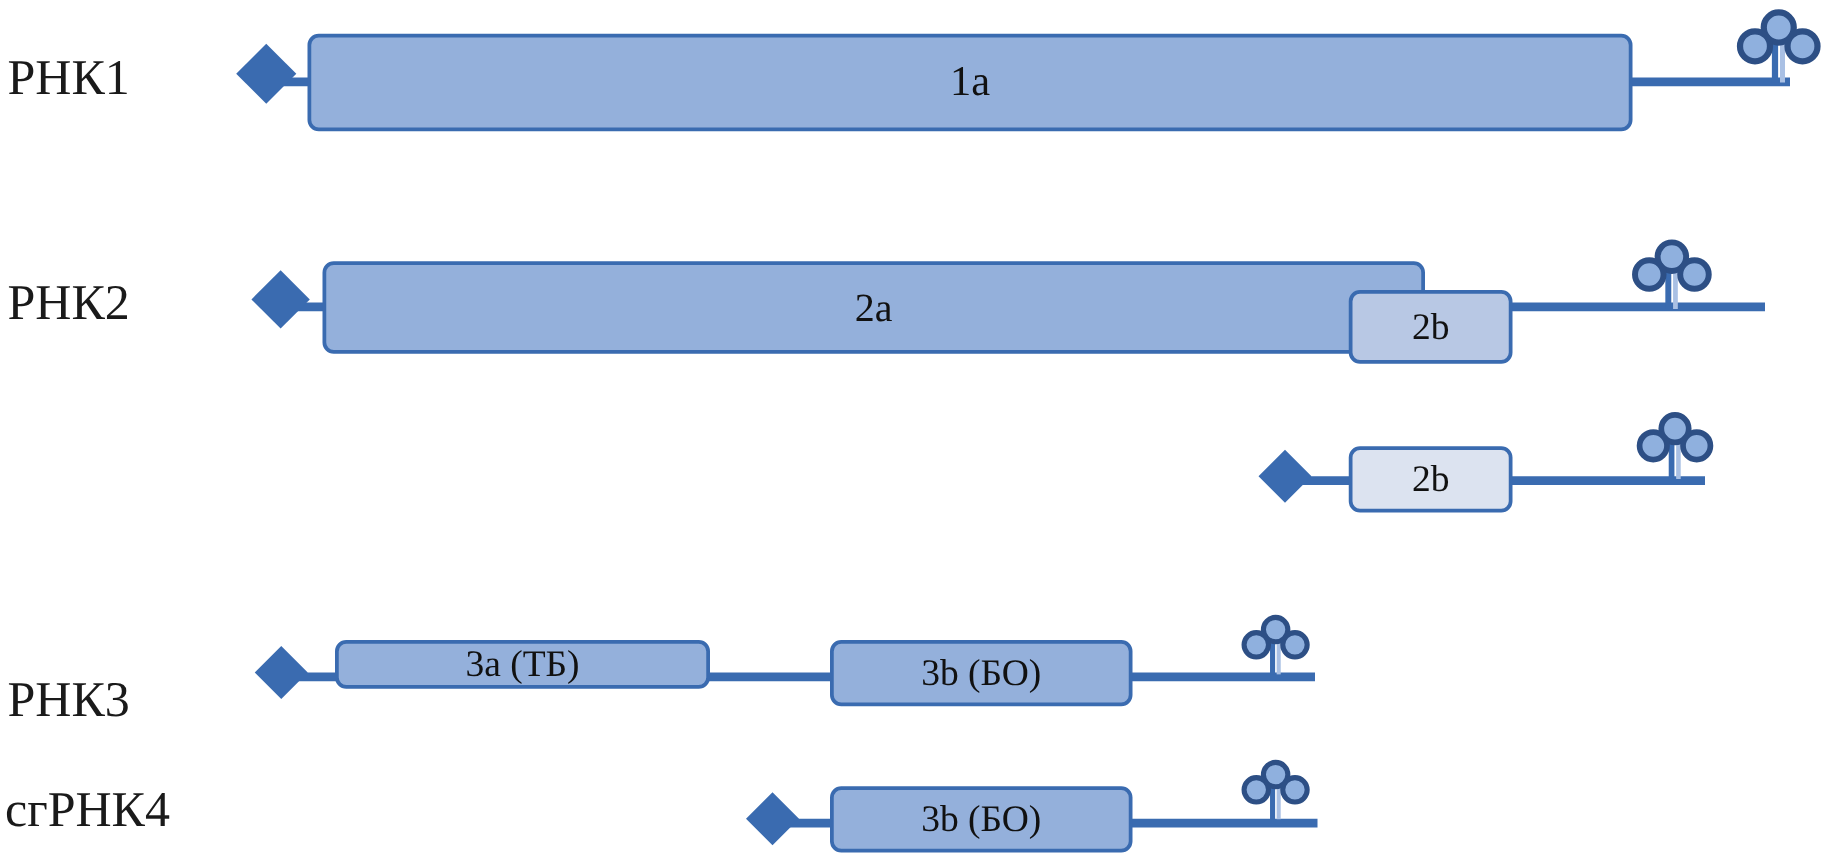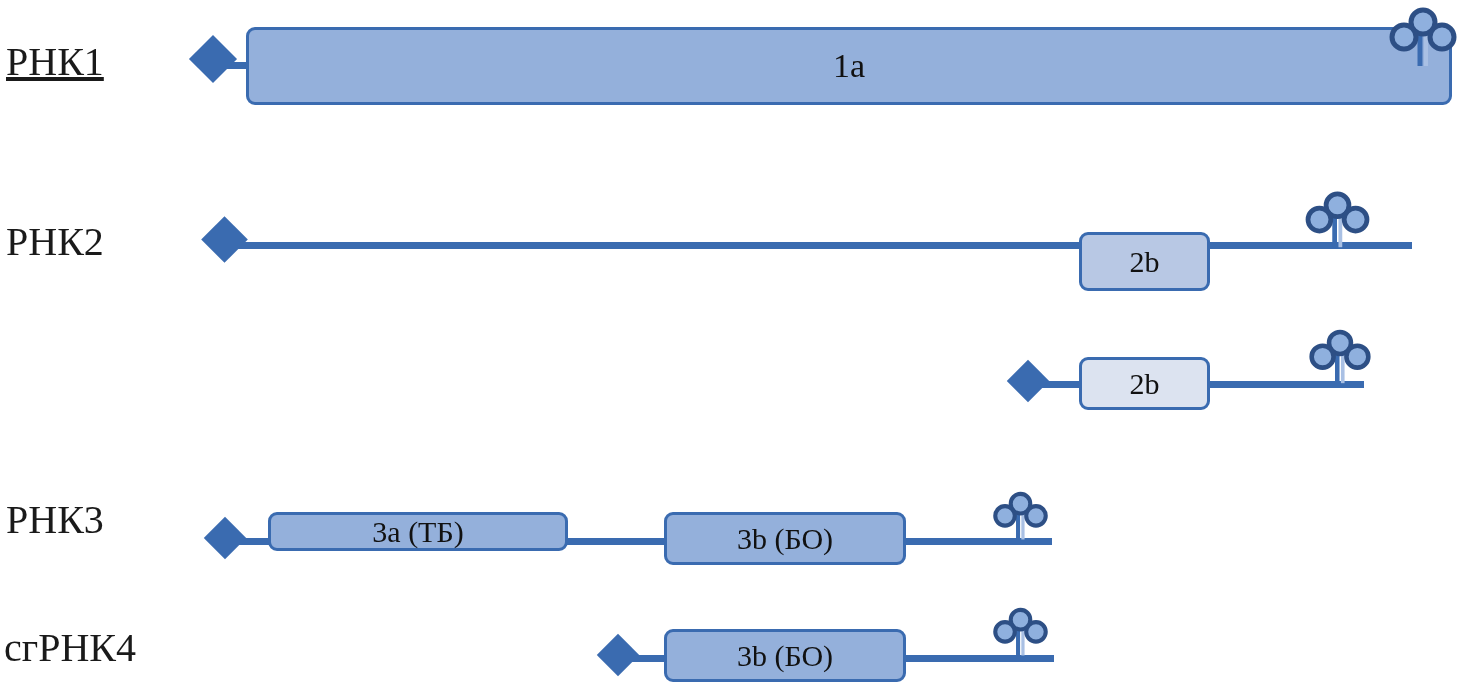--- a/index.html
+++ b/index.html
@@ -62,36 +62,37 @@
   
   .clover {
     position: absolute;
   }
   .clover svg { display: block; overflow: visible; }
 </style>
 </head>
 <body>
 
 <div id="diagram">
-    <div class="row-label" style="left:6px;top:42px;text-decoration:underline;">РНК1</div>
+    <div class="row-label" style="left:6px;top:42px;">РНК1</div>
     <div class="strand" style="left:222px;top:62px;width:1210px;"></div>
     <div class="cap" style="left:196px;top:42px;width:34px;height:34px;"></div>
-    <div class="orf " style="left:246px;top:27px;width:1206px;height:78px;font-size:34px;">1a</div>
+    <div class="orf " style="left:246px;top:27px;width:1060px;height:78px;font-size:34px;">1a</div>
     <div class="clover" style="left:1388px;top:8px;">
   <svg width="70" height="62" viewBox="0 0 70 62">
     <line x1="32" y1="22" x2="32" y2="58" stroke="#3a6bb0" stroke-width="5"></line>
     <line x1="38" y1="22" x2="38" y2="58" stroke="#a9c0e4" stroke-width="4"></line>
     <circle cx="35" cy="14" r="12" fill="#8fb0de" stroke="#2d4f85" stroke-width="5"></circle>
     <circle cx="16" cy="29" r="12" fill="#8fb0de" stroke="#2d4f85" stroke-width="5"></circle>
     <circle cx="54" cy="29" r="12" fill="#8fb0de" stroke="#2d4f85" stroke-width="5"></circle>
   </svg>
     </div>
     <div class="row-label" style="left:6px;top:222px;">РНК2</div>
     <div class="strand" style="left:232px;top:242px;width:1180px;"></div>
     <div class="cap" style="left:208px;top:223px;width:33px;height:33px;"></div>
+    <div class="orf " style="left:258px;top:209px;width:882px;height:74px;font-size:32px;">2a</div>
     <div class="orf mid" style="left:1079px;top:232px;width:131px;height:59px;font-size:30px;">2b</div>
     <div class="clover" style="left:1304px;top:192px;">
   <svg width="67" height="59" viewBox="0 0 70 62">
     <line x1="32" y1="22" x2="32" y2="58" stroke="#3a6bb0" stroke-width="5"></line>
     <line x1="38" y1="22" x2="38" y2="58" stroke="#a9c0e4" stroke-width="4"></line>
     <circle cx="35" cy="14" r="12" fill="#8fb0de" stroke="#2d4f85" stroke-width="5"></circle>
     <circle cx="16" cy="29" r="12" fill="#8fb0de" stroke="#2d4f85" stroke-width="5"></circle>
     <circle cx="54" cy="29" r="12" fill="#8fb0de" stroke="#2d4f85" stroke-width="5"></circle>
   </svg>
     </div>
@@ -100,21 +101,21 @@
     <div class="orf light" style="left:1079px;top:357px;width:131px;height:53px;font-size:30px;">2b</div>
     <div class="clover" style="left:1308px;top:330px;">
   <svg width="64" height="57" viewBox="0 0 70 62">
     <line x1="32" y1="22" x2="32" y2="58" stroke="#3a6bb0" stroke-width="5"></line>
     <line x1="38" y1="22" x2="38" y2="58" stroke="#a9c0e4" stroke-width="4"></line>
     <circle cx="35" cy="14" r="12" fill="#8fb0de" stroke="#2d4f85" stroke-width="5"></circle>
     <circle cx="16" cy="29" r="12" fill="#8fb0de" stroke="#2d4f85" stroke-width="5"></circle>
     <circle cx="54" cy="29" r="12" fill="#8fb0de" stroke="#2d4f85" stroke-width="5"></circle>
   </svg>
     </div>
-    <div class="row-label" style="left:6px;top:500px;">РНК3</div>
+    <div class="row-label" style="left:6px;top:540px;">РНК3</div>
     <div class="strand" style="left:232px;top:538px;width:820px;"></div>
     <div class="cap" style="left:210px;top:523px;width:30px;height:30px;"></div>
     <div class="orf " style="left:268px;top:512px;width:300px;height:39px;font-size:30px;">3a (ТБ)</div>
     <div class="orf " style="left:664px;top:512px;width:242px;height:53px;font-size:30px;">3b (БО)</div>
     <div class="clover" style="left:992px;top:492px;">
   <svg width="57" height="51" viewBox="0 0 70 62">
     <line x1="32" y1="22" x2="32" y2="58" stroke="#3a6bb0" stroke-width="5"></line>
     <line x1="38" y1="22" x2="38" y2="58" stroke="#a9c0e4" stroke-width="4"></line>
     <circle cx="35" cy="14" r="12" fill="#8fb0de" stroke="#2d4f85" stroke-width="5"></circle>
     <circle cx="16" cy="29" r="12" fill="#8fb0de" stroke="#2d4f85" stroke-width="5"></circle>

